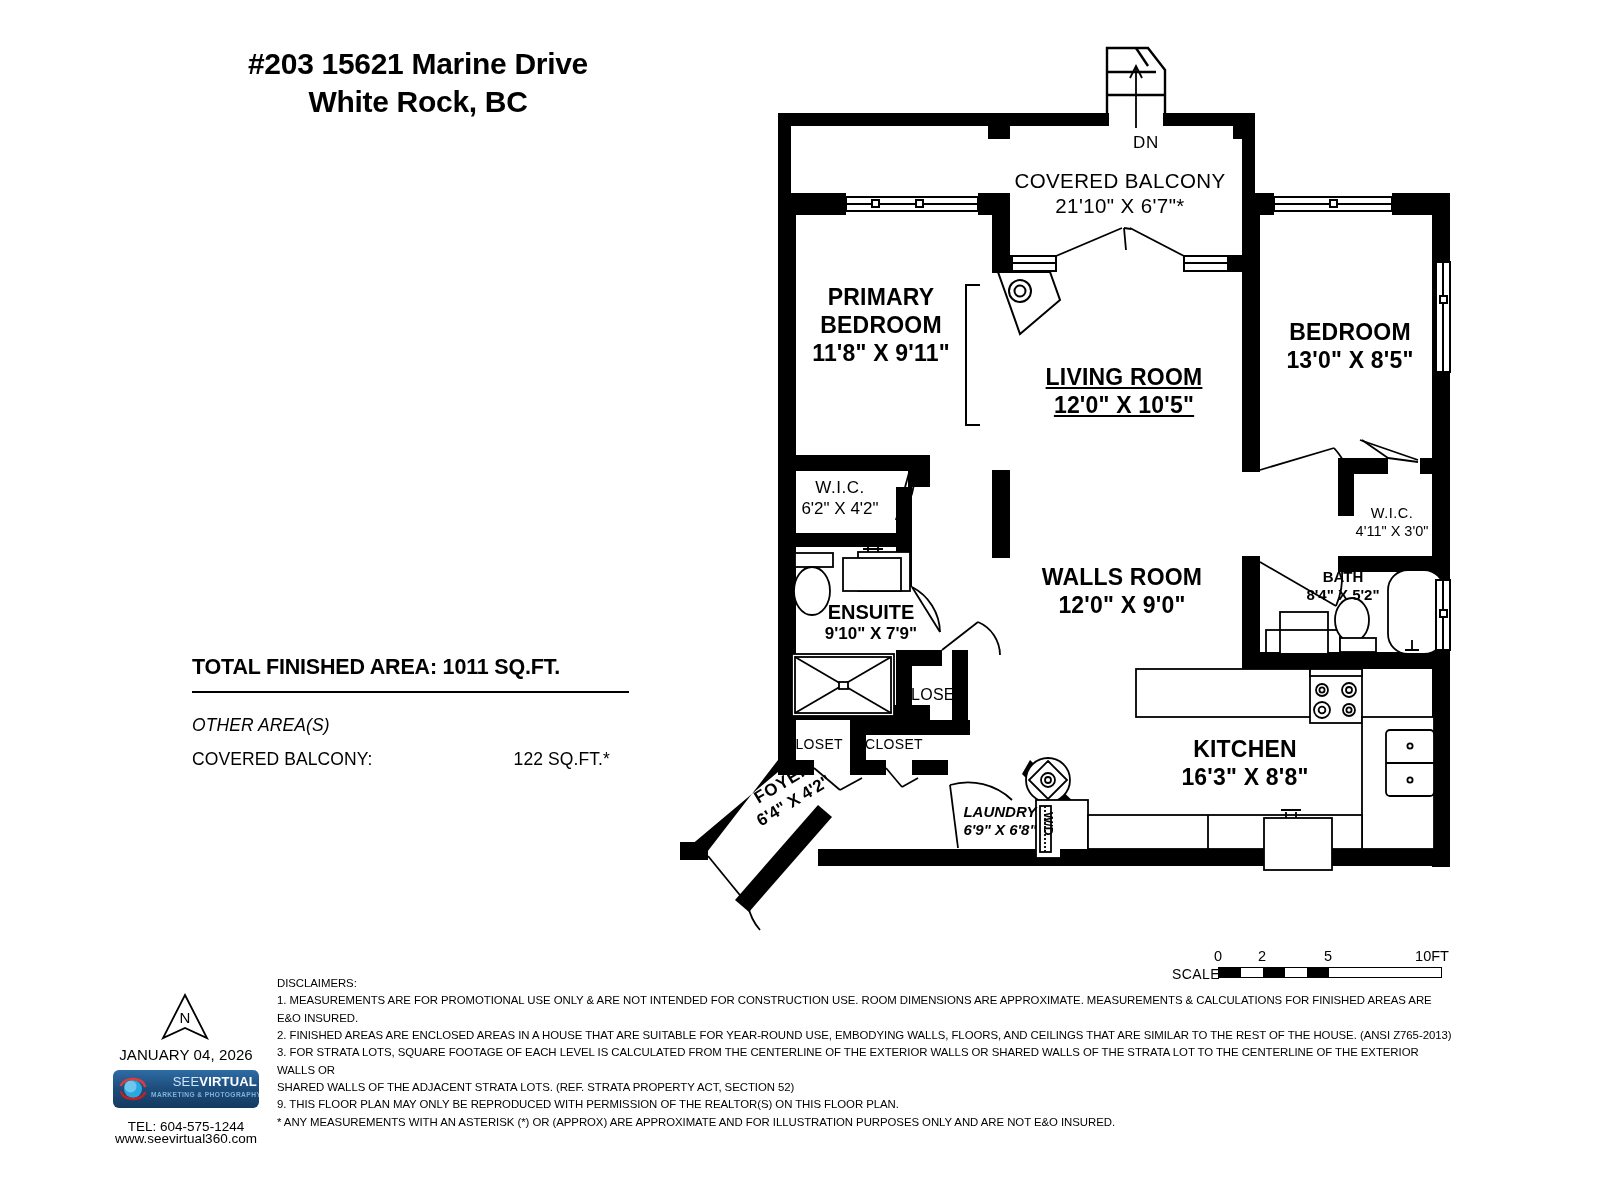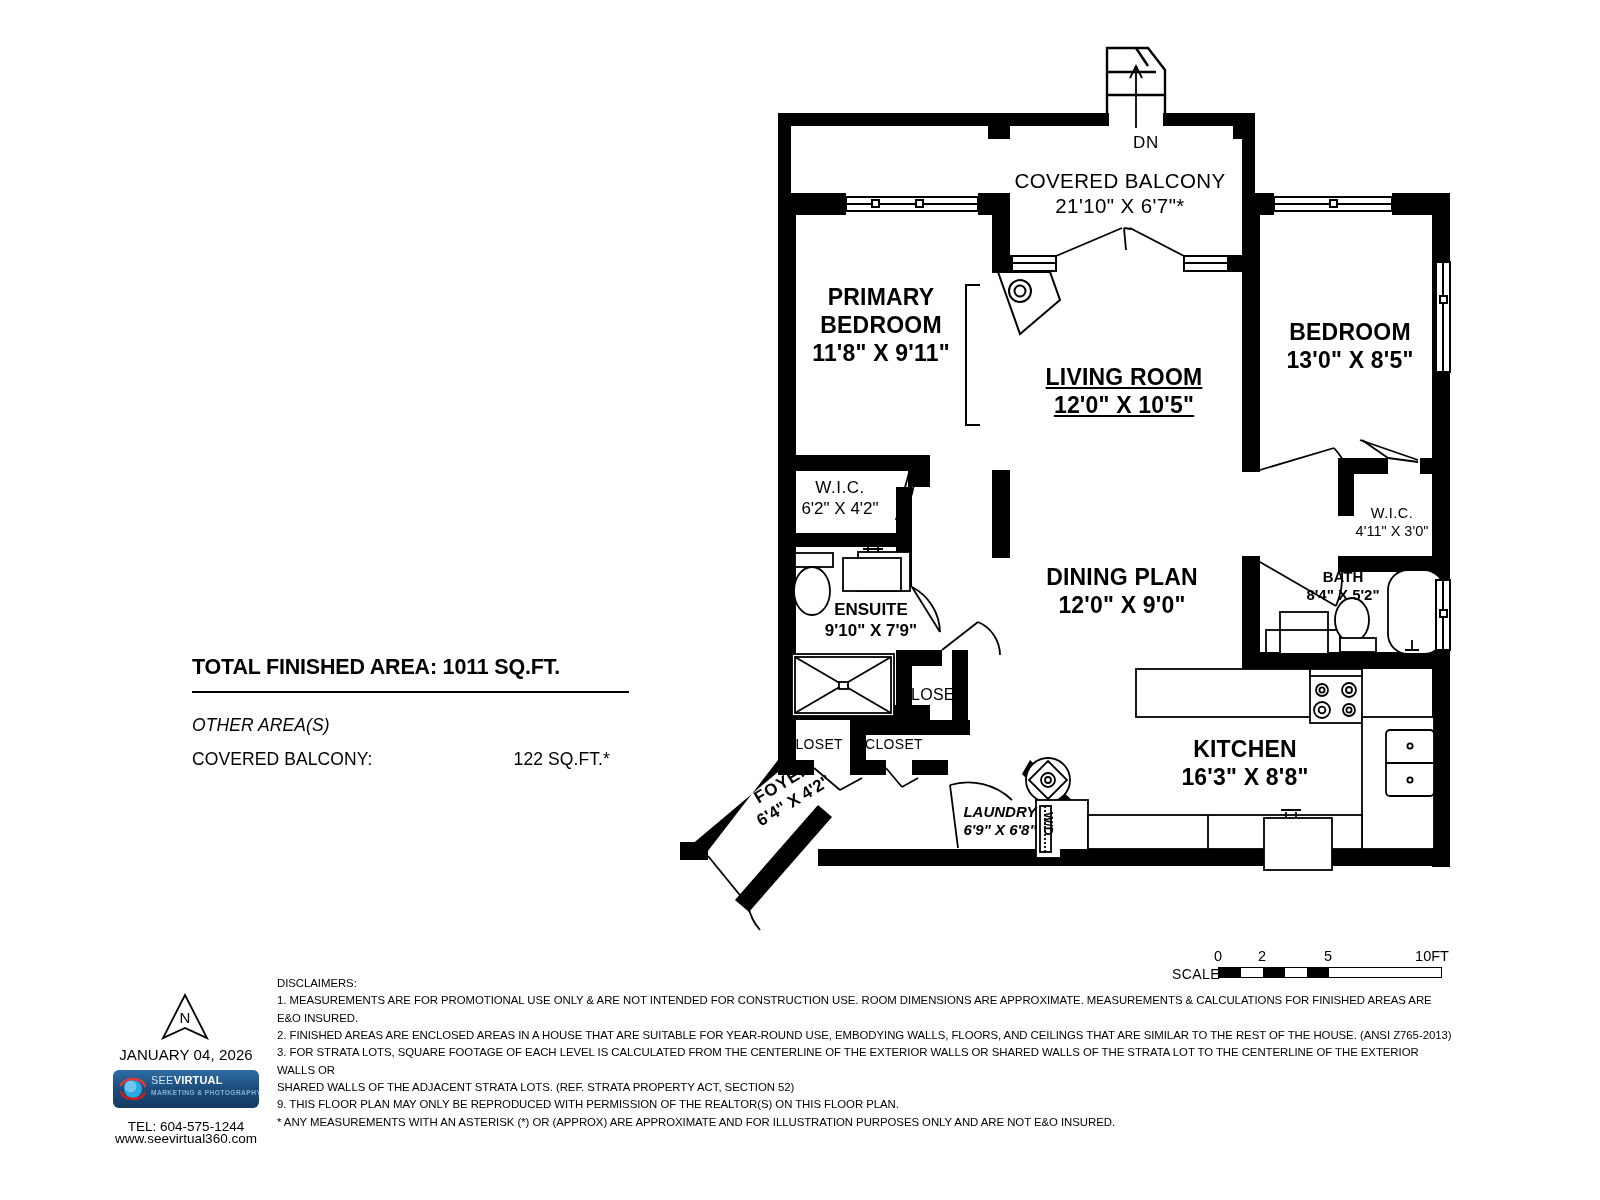--- a/index.html
+++ b/index.html
@@ -93,21 +93,21 @@
   }
   .rlabel .nm { display:block; font-weight: bold; }
   .rlabel .dim { display:block; font-weight: bold; }
 
   .r-big .nm  { font-size: 23px; letter-spacing: 0.2px; }
   .r-big .dim { font-size: 23px; letter-spacing: 0.2px; }
 
   .r-bal .nm  { font-size: 20.5px; font-weight: normal; letter-spacing: 0.4px; }
   .r-bal .dim { font-size: 20.5px; font-weight: normal; letter-spacing: 0.4px; }
 
-  .r-med .nm  { font-size: 17px; }
+  .r-med .nm  { font-size: 20px; }
   .r-med .dim { font-size: 17px; }
 
   .r-wic .nm  { font-size: 17px; font-weight: normal; letter-spacing: 0.5px;}
   .r-wic .dim { font-size: 17px; font-weight: normal; }
 
   .r-wic2 .nm  { font-size: 14.5px; font-weight: normal; letter-spacing: 0.5px;}
   .r-wic2 .dim { font-size: 14.5px; font-weight: normal; }
 
   .r-sm .nm  { font-size: 15px; }
   .r-sm .dim { font-size: 15px; }
@@ -214,24 +214,25 @@
     left: 5px; top: 4px;
     width: 30px; height: 30px;
   }
   .logo-txt {
     position: absolute;
     left: 38px;
     top: 5px;
     width: 106px;
   }
   .logo-main {
-    font-size: 11px;
+    font-size: 13px;
     line-height: 1;
     white-space: nowrap;
     letter-spacing: 0.2px;
+    text-align: right;
   }
   .logo-main .thin { color: #cfe3f3; font-weight: normal; }
   .logo-main .bold { color: #ffffff; font-weight: bold; }
   .logo-sub {
     margin-top: 3px;
     font-size: 6.6px;
     color: #7fb2d8;
     letter-spacing: 0.45px;
     white-space: nowrap;
     font-weight: bold;
@@ -257,20 +258,24 @@
     line-height: 1.52;
     letter-spacing: -0.05px;
   }
   .disc p { margin: 0; }
 </style>
 </head>
 <body>
 
 <div id="page">
 
+  <div class="title-block">
+    <div class="title-line">#203 15621 Marine Drive</div>
+    <div class="title-line">White Rock, BC</div>
+  </div>
 
   <div class="area-block">
     <div class="area-total">TOTAL FINISHED AREA:  1011 SQ.FT.</div>
     <div class="area-rule"></div>
     <div class="area-other">OTHER AREA(S)</div>
     <div class="area-row">
       <span>COVERED BALCONY:</span>
       <span>122  SQ.FT.*</span>
     </div>
   </div>
@@ -552,21 +557,21 @@
     <span class="nm">LIVING ROOM</span>
     <span class="dim">12'0" X 10'5"</span>
   </div>
 
   <div class="rlabel r-big" style="left:1350px; top:318px;">
     <span class="nm">BEDROOM</span>
     <span class="dim">13'0" X 8'5"</span>
   </div>
 
   <div class="rlabel r-big" style="left:1122px; top:563px;">
-    <span class="nm">DINING PLAN</span>
+    <span class="nm">WALLS ROOM</span>
     <span class="dim">12'0" X 9'0"</span>
   </div>
 
   <div class="rlabel r-wic" style="left:840px; top:478px;">
     <span class="nm">W.I.C.</span>
     <span class="dim">6'2" X 4'2"</span>
   </div>
 
   <div class="rlabel r-med" style="left:871px; top:600px;">
     <span class="nm">ENSUITE</span>

